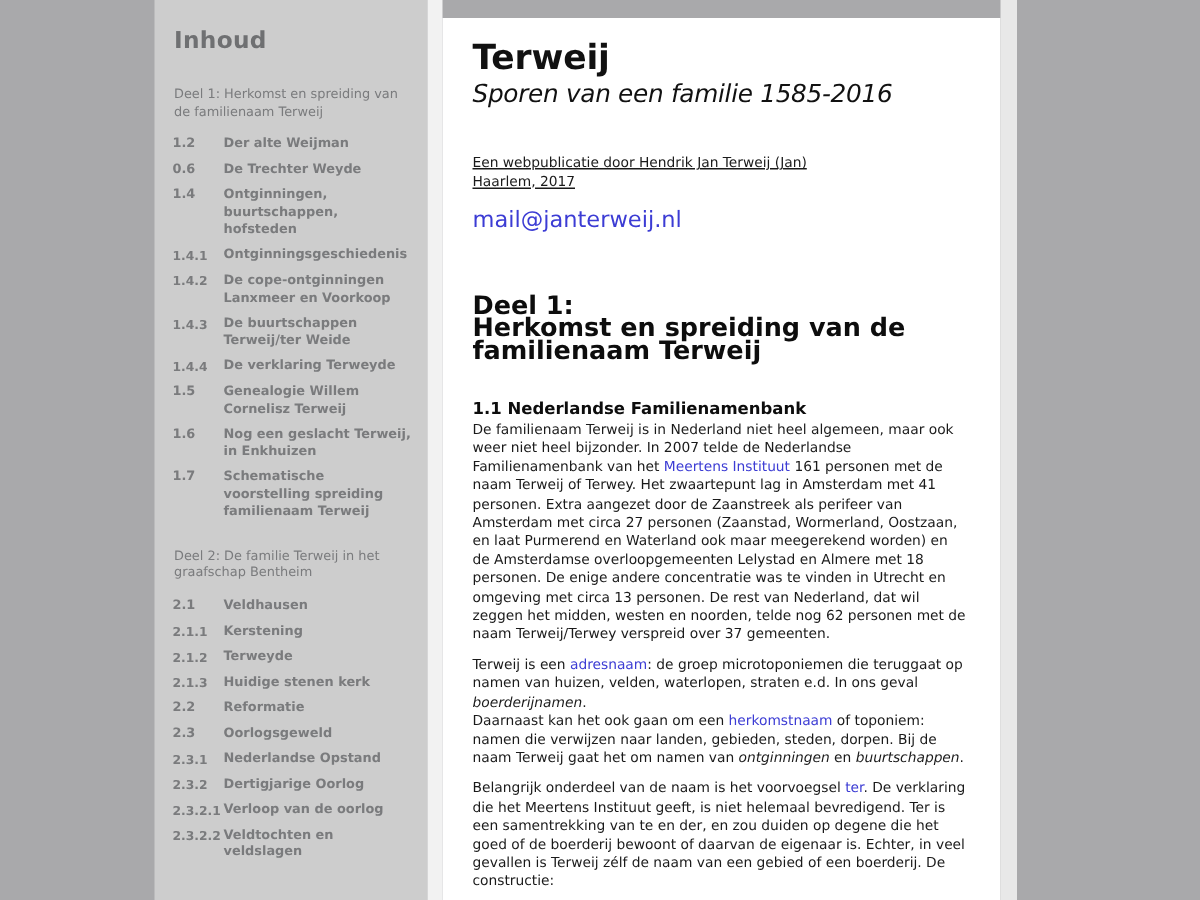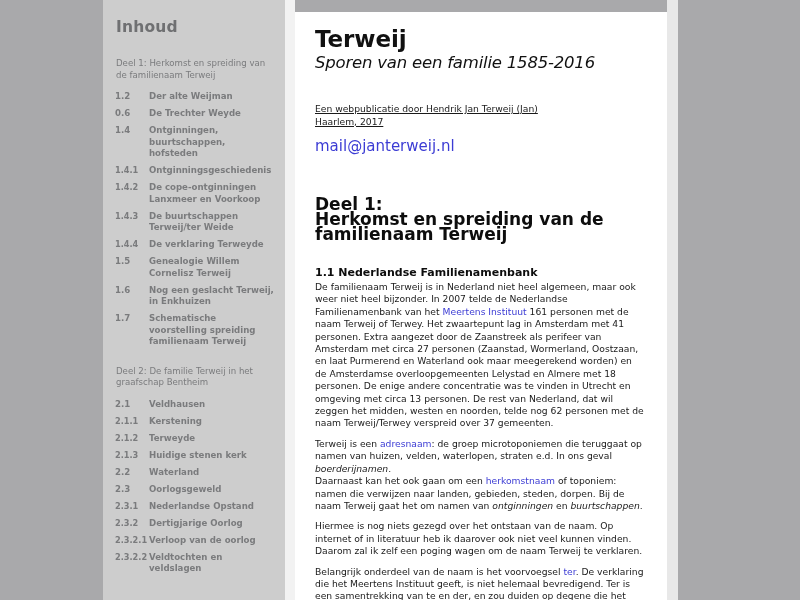--- a/index.html
+++ b/index.html
@@ -230,21 +230,21 @@
         <li class="toc-item">
           <span class="toc-num wide">2.1.2</span>
           <span class="toc-label">Terweyde</span>
         </li>
         <li class="toc-item">
           <span class="toc-num wide">2.1.3</span>
           <span class="toc-label">Huidige stenen kerk</span>
         </li>
         <li class="toc-item">
           <span class="toc-num">2.2</span>
-          <span class="toc-label">Waterland</span>
+          <span class="toc-label">Reformatie</span>
         </li>
         <li class="toc-item">
           <span class="toc-num">2.3</span>
           <span class="toc-label">Oorlogsgeweld</span>
         </li>
         <li class="toc-item">
           <span class="toc-num wide">2.3.1</span>
           <span class="toc-label">Nederlandse Opstand</span>
         </li>
         <li class="toc-item">
@@ -281,21 +281,20 @@
       <span>Deel 1:</span><br>
       <span>Herkomst en spreiding van de familienaam Terweij</span>
     </h3>
 
     <h4 class="sec-heading">1.1 Nederlandse Familienamenbank</h4>
 
     <p class="body"><span>De familienaam Terweij is in Nederland niet heel algemeen, maar ook weer niet heel bijzonder. In 2007 telde de Nederlandse Familienamenbank van het </span><span class="lnk">Meertens Instituut</span><span> 161 personen met de naam Terweij of Terwey. Het zwaartepunt lag in Amsterdam met 41 personen. Extra aangezet door de Zaanstreek als perifeer van Amsterdam met circa 27 personen (Zaanstad, Wormerland, Oostzaan, en laat Purmerend en Waterland ook maar meegerekend worden) en de Amsterdamse overloopgemeenten Lelystad en Almere met 18 personen. De enige andere concentratie was te vinden in Utrecht en omgeving met circa 13 personen. De rest van Nederland, dat wil zeggen het midden, westen en noorden, telde nog 62 personen met de naam Terweij/Terwey verspreid over 37 gemeenten.</span></p>
 
     <p class="body"><span>Terweij is een </span><span class="lnk">adresnaam</span><span>: de groep microtoponiemen die teruggaat op namen van huizen, velden, waterlopen, straten e.d. In ons geval </span><span class="ital">boerderijnamen</span><span>.</span><br><span>Daarnaast kan het ook gaan om een </span><span class="lnk">herkomstnaam</span><span> of toponiem: namen die verwijzen naar landen, gebieden, steden, dorpen. Bij de naam Terweij gaat het om namen van </span><span class="ital">ontginningen</span><span> en </span><span class="ital">buurtschappen</span><span>.</span></p>
 
-    <p class="body">Hiermee is nog niets gezegd over het ontstaan van de naam. Op internet of in literatuur heb ik daarover ook niet veel kunnen vinden. Daarom zal ik zelf een poging wagen om de naam Terweij te verklaren.</p>
 
     <p class="body"><span>Belangrijk onderdeel van de naam is het voorvoegsel </span><span class="lnk">ter</span><span>. De verklaring die het Meertens Instituut geeft, is niet helemaal bevredigend. Ter is een samentrekking van te en der, en zou duiden op degene die het goed of de boerderij bewoont of daarvan de eigenaar is. Echter, in veel gevallen is Terweij zélf de naam van een gebied of een boerderij. De constructie: </span><br></p>
 
     
 
   </main>
 
   <div id="content-gap"></div>
 
 </div>

